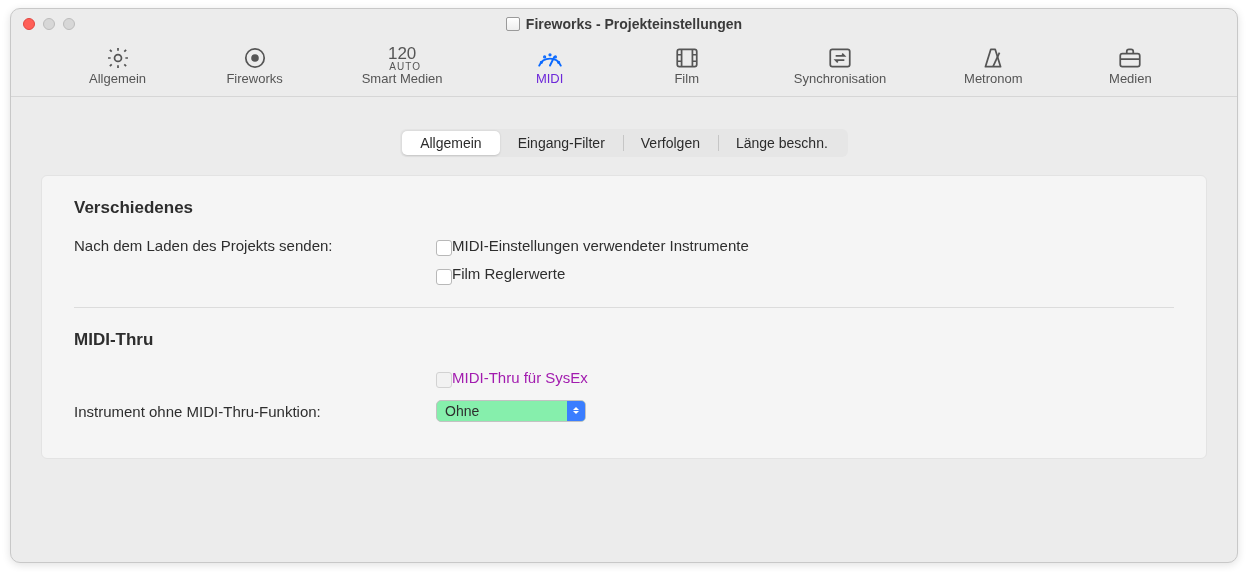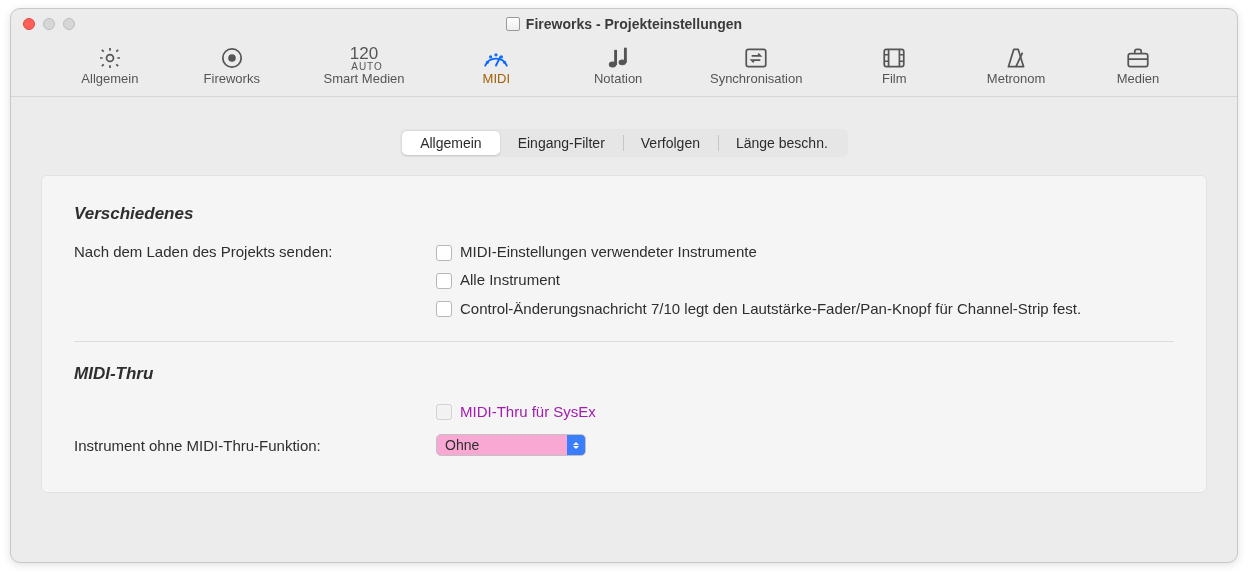--- a/index.html
+++ b/index.html
@@ -73,21 +73,21 @@
   .tb-item {
     display: flex;
     flex-direction: column;
     align-items: center;
     padding: 2px 6px;
     border-radius: 6px;
     min-width: 72px;
     color: #555;
     cursor: default;
   }
-  .tb-item.active { color: #a16207; }
+  .tb-item.active { color: #6d28d9; }
   .tb-icon { width: 32px; height: 26px; display:flex; align-items:center; justify-content:center; }
   .tb-label { font-size: 13px; }
   .tb-item svg { stroke: currentColor; }
   .tb-item.active svg { stroke: #0a69ff; }
   
   .content {
     flex: 1;
     padding: 32px 30px 0 30px;
     display: flex;
     flex-direction: column;
@@ -123,38 +123,37 @@
     background: #f5f5f5;
     border: 1px solid #e3e3e3;
     border-radius: 6px;
     padding: 22px 32px 30px 32px;
     font-size: 15px;
     color: #2e2e2e;
   }
   .section-title {
     font-size: 17px;
     font-weight: 600;
-    margin: 6px 0 18px 0;
-    font-style: italic;
+    margin: 0 0 18px 0;
   }
   .row {
     display: flex;
     align-items: flex-start;
     gap: 12px;
     margin-bottom: 6px;
   }
   .row-label {
     width: 350px;
     padding-top: 1px;
   }
   .checks { display:flex; flex-direction:column; gap:8px; flex:1; }
   .check {
     display: flex;
-    align-items: center;
-    gap: 8px;
+    align-items: flex-end;
+    gap: 0;
   }
   .cbox {
     width: 16px; height: 16px;
     border: 1px solid #b8b8b8;
     border-radius: 3px;
     background: #fff;
     margin-top: 1px;
     flex: none;
   }
   .cbox.disabled { background:#f2f2f2; border-color:#d2d2d2; }
@@ -162,21 +161,21 @@
   .check-label { line-height: 1.35; max-width: 700px; }
   hr.sep {
     border: none;
     border-top: 1px solid #dcdcdc;
     margin: 22px 0 22px 0;
   }
   .select {
     display: inline-flex;
     align-items: center;
     height: 22px;
-    background: #f9a8d4;
+    background: #86efac;
     border: 1px solid #c2c2c2;
     border-radius: 5px;
     padding: 0 0 0 8px;
     font-size: 14px;
     min-width: 150px;
     position: relative;
   }
   .select-caret {
     width: 18px; height: 100%;
     background: #3a7dff;
@@ -248,50 +247,39 @@
           <circle cx="5" cy="17" r=".6" fill="#0a69ff"></circle>
           <circle cx="8" cy="12" r=".6" fill="#0a69ff"></circle>
           <circle cx="13" cy="10" r=".6" fill="#0a69ff"></circle>
           <circle cx="18" cy="12" r=".6" fill="#0a69ff"></circle>
           <circle cx="21" cy="17" r=".6" fill="#0a69ff"></circle>
         </svg>
       </div>
       <span class="tb-label">MIDI</span>
     </div>
 
-    <div class="tb-item">
-      <div class="tb-icon">
-        <svg viewBox="0 0 24 24" width="26" height="26" fill="#555" stroke="none">
-          <ellipse cx="7" cy="18" rx="3" ry="2.2"></ellipse>
-            <rect x="9" y="5" width="1.6" height="13"></rect>
-          <ellipse cx="16" cy="16" rx="3" ry="2.2"></ellipse>
-            <rect x="18" y="3" width="1.6" height="13"></rect>
-        </svg>
-      </div>
-      <span class="tb-label">Notation</span>
+
+    <div class="tb-item">
+      <div class="tb-icon">
+        <svg viewBox="0 0 24 24" width="26" height="26" fill="none" stroke="#555" stroke-width="1.6">
+          <rect x="3" y="4" width="18" height="16" rx="2"></rect>
+          <path d="M7 4v16M17 4v16M3 9h4M3 15h4M17 9h4M17 15h4"></path>
+        </svg>
+      </div>
+      <span class="tb-label">Film</span>
     </div>
 
     <div class="tb-item">
       <div class="tb-icon">
         <svg viewBox="0 0 24 24" width="26" height="26" fill="none" stroke="#555" stroke-width="1.6">
           <rect x="3" y="4" width="18" height="16" rx="2"></rect>
           <path d="M8 10h8l-2-2M16 14H8l2 2"></path>
         </svg>
       </div>
       <span class="tb-label">Synchronisation</span>
-    </div>
-
-    <div class="tb-item">
-      <div class="tb-icon">
-        <svg viewBox="0 0 24 24" width="26" height="26" fill="none" stroke="#555" stroke-width="1.6">
-          <rect x="3" y="4" width="18" height="16" rx="2"></rect>
-          <path d="M7 4v16M17 4v16M3 9h4M3 15h4M17 9h4M17 15h4"></path>
-        </svg>
-      </div>
-      <span class="tb-label">Film</span>
     </div>
 
     <div class="tb-item">
       <div class="tb-icon">
         <svg viewBox="0 0 24 24" width="26" height="26" fill="none" stroke="#555" stroke-width="1.6" stroke-linejoin="round">
           <path d="M10 4h4l5 16H5z"></path>
             <path d="M12 20l6-13"></path>
         </svg>
       </div>
       <span class="tb-label">Metronom</span>
@@ -325,25 +313,21 @@
 
       <div class="row">
         <div class="row-label">Nach dem Laden des Projekts senden:</div>
         <div class="checks">
           <label class="check">
             <span class="cbox"></span>
             <span class="check-label">MIDI-Einstellungen verwendeter Instrumente</span>
           </label>
           <label class="check">
             <span class="cbox"></span>
-            <span class="check-label">Alle Instrument</span>
-          </label>
-          <label class="check">
-            <span class="cbox"></span>
-            <span class="check-label">Control-Änderungsnachricht 7/10 legt den Lautstärke-Fader/Pan-Knopf für Channel-Strip fest.</span>
+            <span class="check-label">Film Reglerwerte</span>
           </label>
         </div>
       </div>
 
       <hr class="sep">
 
       <div class="section-title">MIDI-Thru</div>
 
       <div class="row">
         <div class="row-label"></div>

